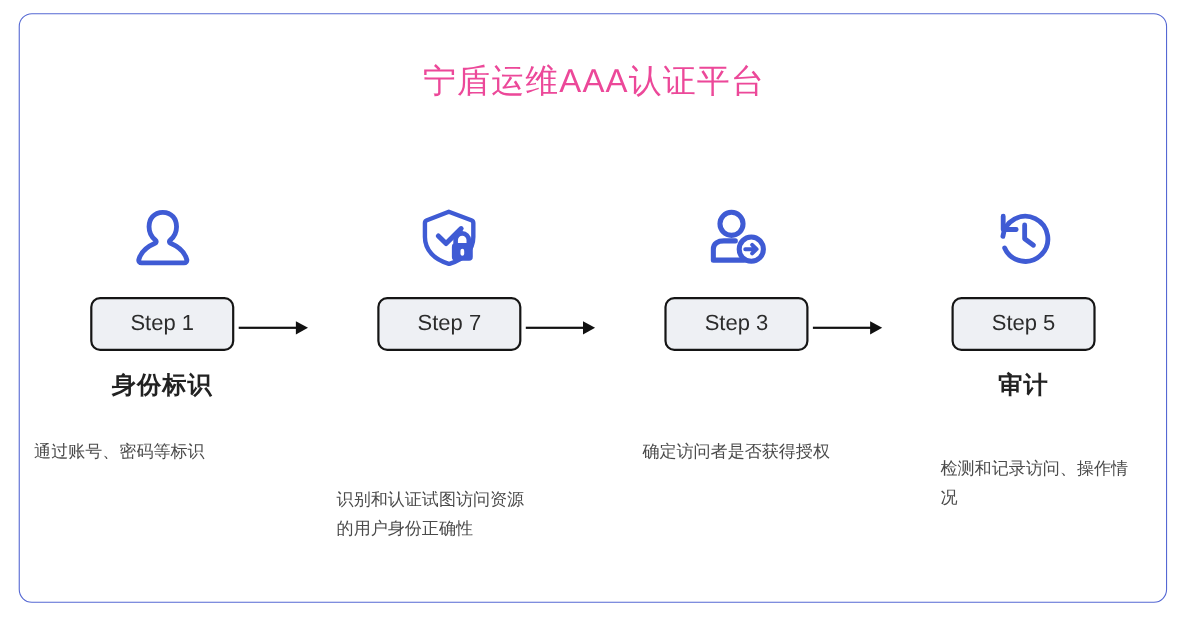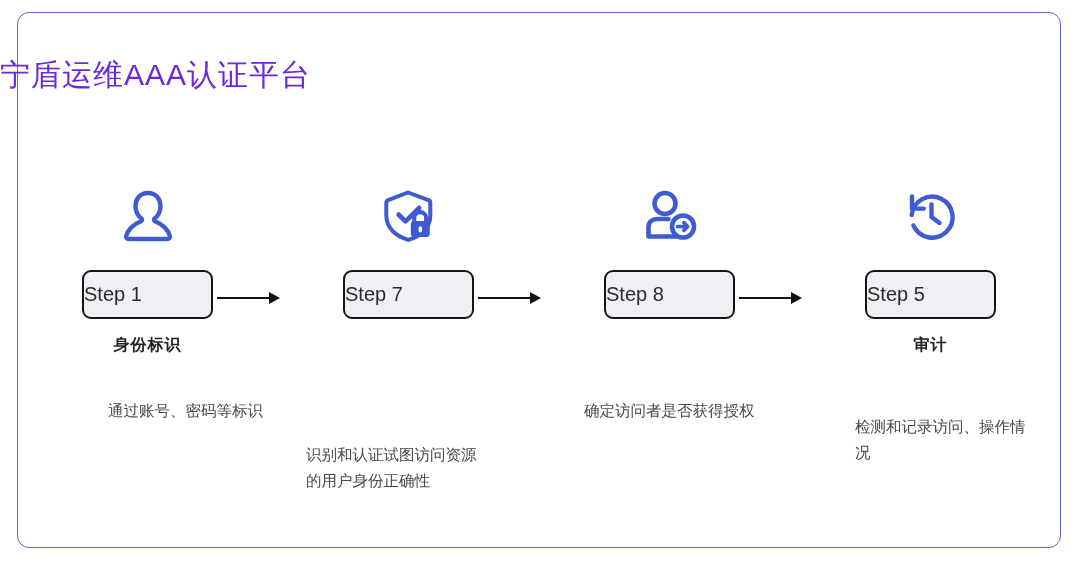--- a/index.html
+++ b/index.html
@@ -35,23 +35,24 @@
     border-radius: 12px;
     background: #ffffff;
   }
 
   
   #title {
     position: absolute;
     left: 0;
     top: 55px;
     width: 1080px;
+    text-align: center;
     font-size: 30px;
     line-height: 40px;
-    color: #6d28d9;
+    color: #ec4899;
     letter-spacing: 1px;
     font-weight: 400;
     white-space: nowrap;
   }
 
   
   #steps {
     position: absolute;
     left: 17px;
     top: 180px;
@@ -89,21 +90,21 @@
     top: 90px;
     left: 65px;
     width: 131px;
     height: 49px;
     box-sizing: border-box;
     background: #eef0f4;
     border: 2px solid #151515;
     border-radius: 9px;
     display: flex;
     align-items: center;
-    justify-content: flex-start;
+    justify-content: center;
     font-size: 20px;
     color: #2b2b2b;
   }
 
   
   .arrow {
     position: absolute;
     top: 112px;
     left: 200px;
     width: 66px;
@@ -128,38 +129,38 @@
     border-left: 11px solid #111111;
   }
 
   
   .col-heading {
     position: absolute;
     top: 155px;
     left: 0;
     width: 261px;
     text-align: center;
-    font-size: 16px;
+    font-size: 22px;
     font-weight: bold;
     color: #222222;
     letter-spacing: 1px;
   }
 
   
   .col-desc {
     position: absolute;
     top: 218px;
     left: 32px;
     width: 200px;
     font-size: 15.5px;
     line-height: 26px;
     color: #4a4a4a;
     text-align: left;
   }
-  .col-0 .col-desc { left: 14px; width: 232px; text-align: right; }
+  .col-0 .col-desc { left: 14px; width: 232px; }
   .col-1 .col-desc { left: 28px; width: 185px; margin-top: 44px; }
   .col-2 .col-desc { left: 45px; width: 185px; }
   .col-3 .col-desc { left: 55px; width: 175px; margin-top: 16px; }
 </style>
 </head>
 <body>
 
 <div id="canvas">
 
   <div id="frame"></div>
@@ -224,21 +225,21 @@
       <div class="icon-wrap">
         <svg width="58" height="56" viewBox="0 0 58 56">
           <circle cx="24" cy="15.5" r="10.5" fill="none" stroke="#3f5bd4" stroke-width="4.6"></circle>
           <path d="M35.5 48.5 L7.5 48.5 L7.5 38.5 C7.5 33.2 11.8 31.0 17.1 31.0
                    L27.5 31.0" fill="none" stroke="#3f5bd4" stroke-width="4.6" stroke-linecap="round" stroke-linejoin="round"></path>
           <circle cx="42" cy="38.5" r="11" fill="none" stroke="#3f5bd4" stroke-width="4.6"></circle>
           <path d="M36.5 38.5 L46.5 38.5 M42.8 34.6 L46.8 38.5 L42.8 42.4" fill="none" stroke="#3f5bd4" stroke-width="3.6" stroke-linecap="round" stroke-linejoin="round"></path>
         </svg>
       </div>
       <div class="step-box">
-        <span>Step 8</span>
+        <span>Step 3</span>
       </div>
       <div class="arrow">
         <div class="shaft"></div>
         <div class="head"></div>
       </div>
       <div class="col-desc">确定访问者是否获得授权</div>
     </div>
 
     <div class="col col-3">
       <div class="icon-wrap">

